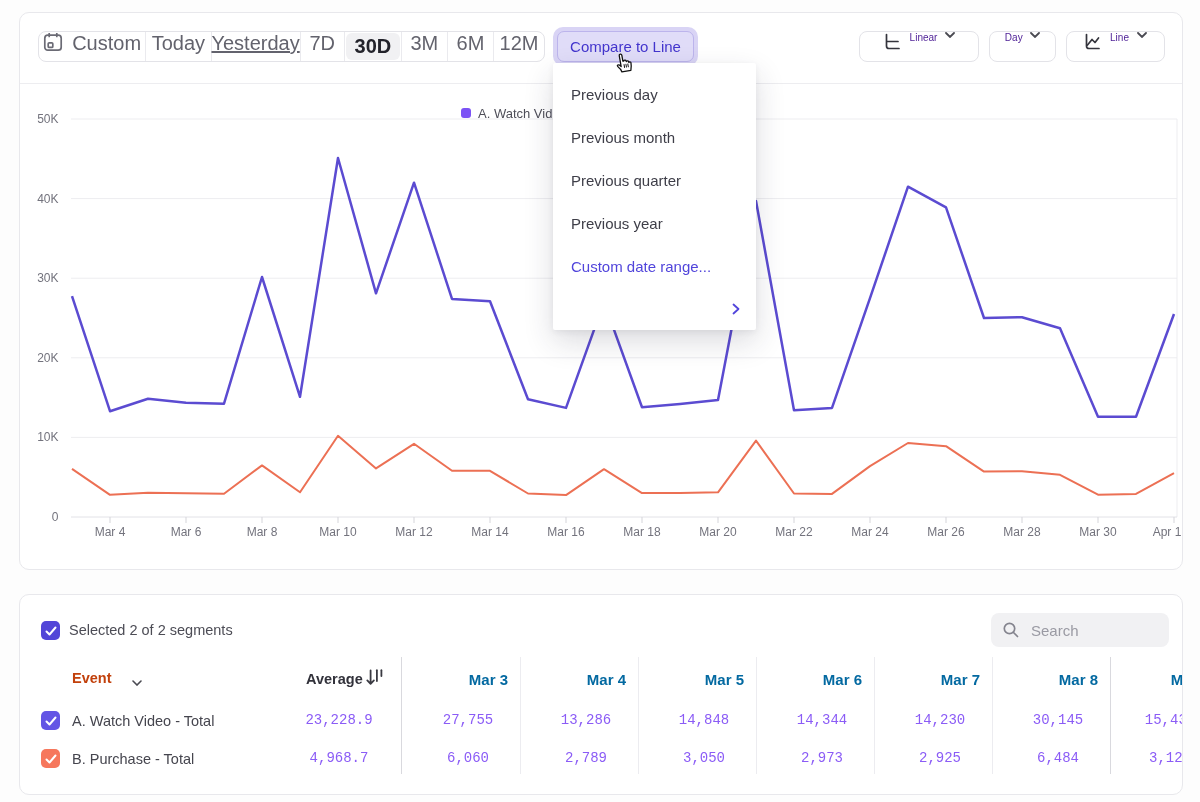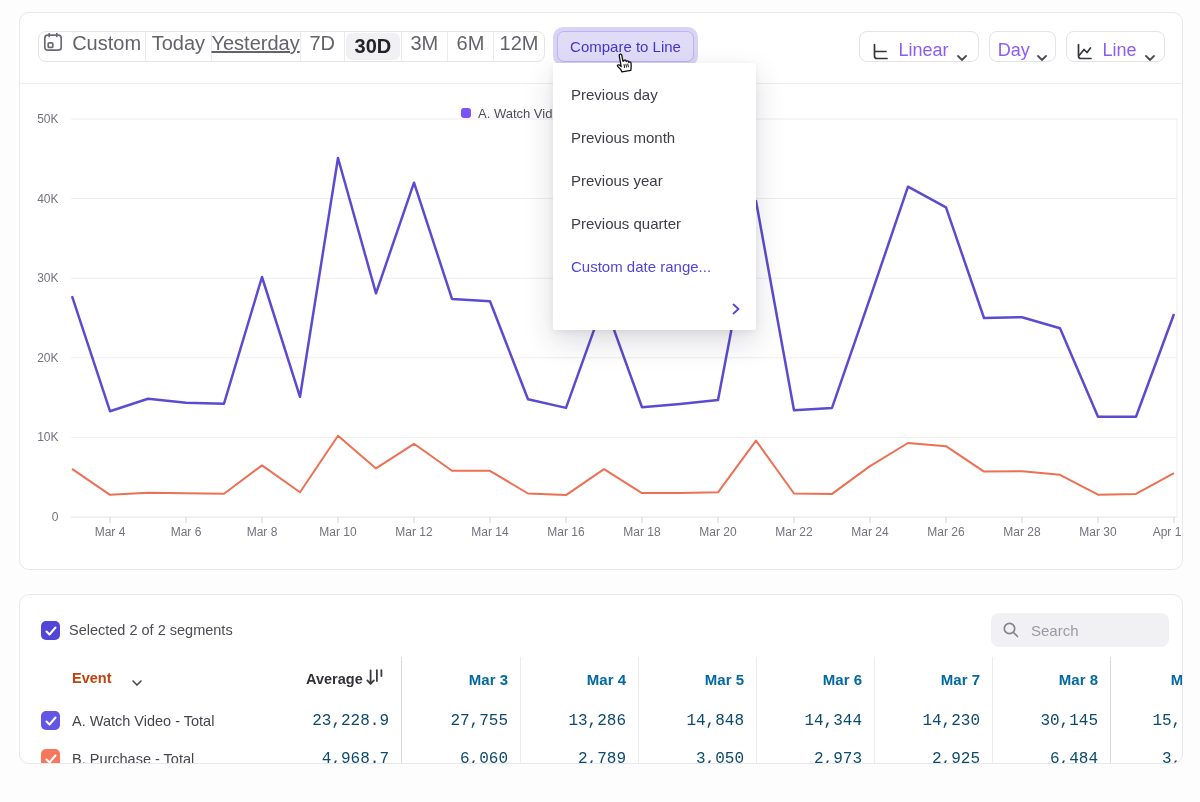--- a/index.html
+++ b/index.html
@@ -1,45 +1,45 @@
 <!DOCTYPE html>
 <html><head>
 <meta charset="utf-8">
 <style>
 * { margin:0; padding:0; box-sizing:border-box; }
 html,body { width:1200px; height:802px; background:#fdfdfd; font-family:"Liberation Sans",sans-serif; overflow:hidden; position:relative; }
 .card { position:absolute; background:#fff; border:1px solid #e8e8ec; border-radius:10px; }
 #chartcard { left:19px; top:12px; width:1164px; height:558px; }
-#tablecard { left:19px; top:594px; width:1164px; height:170px; overflow:hidden; }
+#tablecard { left:19px; top:594px; width:1164px; height:201px; overflow:hidden; }
 
 #toolbar-divider { position:absolute; left:0; top:70px; width:1162px; height:1px; background:#ededf0; }
 .btngroup { position:absolute; left:18px; top:18px; width:507px; height:31px; border:1px solid #e3e3e8; border-radius:8px; display:flex; align-items:stretch; background:#fff; }
 .seg { display:flex; align-items:flex-start; justify-content:center; font-size:20px; color:#63636d; border-right:1px solid #eaeaee; position:relative; }
 .seg:last-child { border-right:none; }
 .seg.sel30 { padding:0; }
 .sel30 .selbg { position:absolute; left:1px; top:1px; right:1px; bottom:1px; background:#f1f1f3; border-radius:6px; display:flex; align-items:center; justify-content:center; font-weight:700; color:#23232b; }
 
 #cmpouter { position:absolute; left:533px; top:14px; width:145px; height:39px; background:#d9d4f5; border-radius:10px; }
 #cmpinner { position:absolute; left:4px; top:4px; right:4px; bottom:4px; background:#e0dcf8; border:1px solid #bcb4ec; border-radius:7px; display:flex; align-items:center; justify-content:center; font-size:15px; font-weight:500; color:#4335cd; }
-.rbtn { position:absolute; top:18px; height:31px; border:1px solid #e3e3e8; border-radius:8px; background:#fff; display:flex; align-items:flex-end; justify-content:center; gap:8px; font-size:18px; font-weight:500; color:#8b5cf6; }
+.rbtn { position:absolute; top:18px; height:31px; border:1px solid #e3e3e8; border-radius:8px; background:#fff; display:flex; align-items:flex-start; justify-content:center; gap:8px; font-size:10px; font-weight:500; color:#4c1d95; }
 
 #legend { position:absolute; left:441px; top:82px; width:340px; height:36px; display:flex; align-items:center; gap:24px; font-size:13px; color:#4e4e58; }
 .litem { display:flex; align-items:center; gap:7px; white-space:nowrap; }
 .lsq { width:10px; height:10px; border-radius:3px; }
 
 #menu { position:absolute; left:553px; top:63px; width:203px; height:267px; background:#fff; border-radius:2px; box-shadow:0 2px 6px rgba(40,40,60,.07), 0 12px 30px rgba(40,40,60,.16); z-index:20; padding-top:10px; }
 #menu .mi { height:43px; display:flex; align-items:center; padding-left:18px; font-size:15px; color:#3e3e48; }
 #menu .mi.link { color:#5145db; }
 
 .ck { position:absolute; width:19px; height:19px; border-radius:5px; }
 .ck svg { position:absolute; left:2.5px; top:2.5px; }
 #searchbox { position:absolute; left:971px; top:18px; width:178px; height:34px; background:#f1f1f3; border-radius:8px; display:flex; align-items:center; }
 .colsep { position:absolute; top:62px; width:1px; height:117px; background:#ececf0; }
 .th { position:absolute; font-size:15px; font-weight:700; color:#0369a1; }
-.num { position:absolute; font-family:"Liberation Mono",monospace; font-size:16px; color:#0c4a6e; text-align:right; }
+.num { position:absolute; font-family:"Liberation Mono",monospace; font-size:14px; color:#8b5cf6; text-align:center; }
 .rowlabel { position:absolute; font-size:14.5px; color:#45454e; }
 </style>
 </head>
 <body>
 
 <div class="card" id="chartcard">
   <div id="toolbar-divider"></div>
   <div class="btngroup">
     <div class="seg" style="width:107.5px; gap:9px;">
       <svg width="20" height="20" viewBox="0 0 20 20" fill="none" stroke="#6b6b75" stroke-width="1.7">
@@ -236,22 +236,22 @@
   <div class="num" style="width:80px; left:644px; top:155px;">3,050</div>
   <div class="num" style="width:80px; left:762px; top:155px;">2,973</div>
   <div class="num" style="width:80px; left:880px; top:155px;">2,925</div>
   <div class="num" style="width:80px; left:998px; top:155px;">6,484</div>
   <div class="num" style="width:80px; left:1110px; top:155px;">3,129</div>
 </div>
 
 <div id="menu">
   <div class="mi">Previous day</div>
   <div class="mi">Previous month</div>
+  <div class="mi">Previous quarter</div>
   <div class="mi">Previous year</div>
-  <div class="mi">Previous quarter</div>
   <div class="mi link">Custom date range...</div>
   <svg style="position:absolute; right:16px; top:240px;" width="8" height="12" viewBox="0 0 8 12" fill="none" stroke="#5145db" stroke-width="1.8" stroke-linecap="round" stroke-linejoin="round">
       <path d="M1.5 1.5 L6.5 6 L1.5 10.5"></path>
     </svg>
 </div>
 
 <svg style="position:absolute; left:612px; top:51px; z-index:30;" width="24" height="23" viewBox="0 0 24 23">
   <g transform="rotate(-10 11 11)">
   <path d="M8.2 20.5 L7.3 17.6 C5.6 15.7 4.2 14.1 4.9 13.4 c.7-.7 2-.2 2.8.8 l.7.9 V4.1 c0-1.8 2.6-1.8 2.6 0 v6.1 l.8.1 c.1-1.2 2.3-1.1 2.4.1 l.1.8 c.4-1 2.2-.7 2.3.4 l.1.9 c.5-.7 2-.4 2 .6 0 2.9-.5 5-1.4 7.5 z" fill="#fff" stroke="#111" stroke-width="1.3" stroke-linejoin="round"></path>
   <g stroke="#111" stroke-width="1" stroke-linecap="round">

